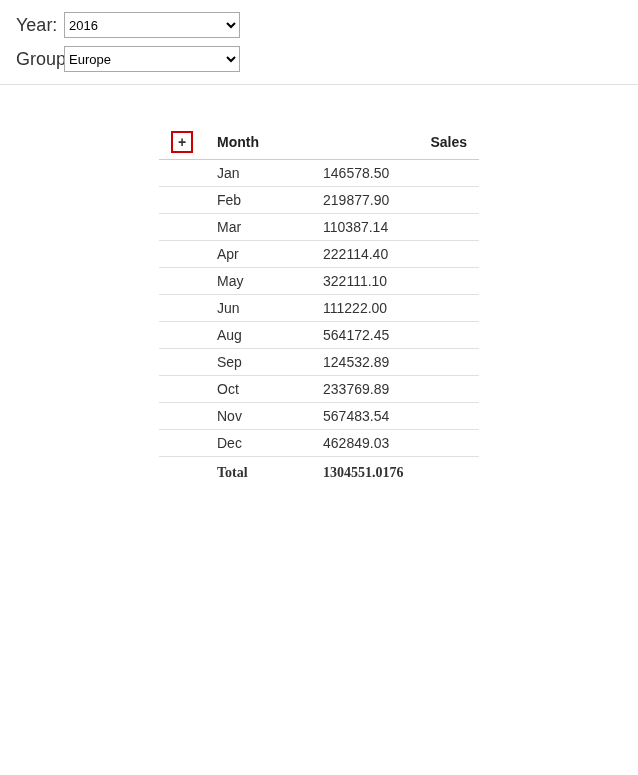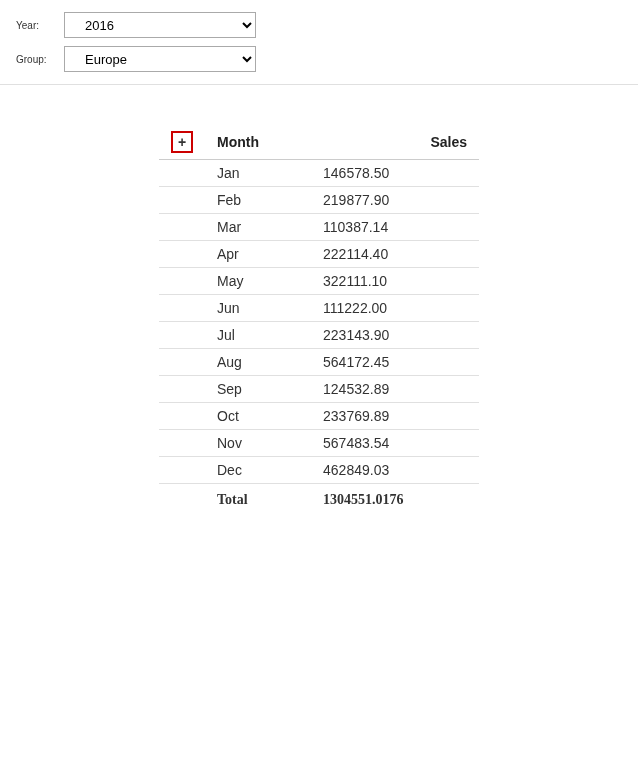--- a/index.html
+++ b/index.html
@@ -28,31 +28,31 @@
       align-items: center;
       margin-bottom: 8px;
     }
 
     .control-row:last-child {
       margin-bottom: 0;
     }
 
     .control-label {
       width: 48px;
-      font-size: 10px;
+      font-size: 18px;
       color: #333;
     }
 
     .control-select {
-      width: 192px;
+      width: 176px;
       height: 26px;
       border: 1px solid #aaa;
       background: #fff;
       font-size: 13px;
-      padding: 2px 16px;
+      padding: 2px 0;
       appearance: auto;
     }
 
     .content-area {
       padding: 40px 0 20px 0;
       display: flex;
       justify-content: center;
     }
 
     .data-table {
@@ -184,25 +184,20 @@
           <td>May</td>
           <td class="sales-value">322111.10</td>
         </tr>
         <tr>
           <td></td>
           <td>Jun</td>
           <td class="sales-value">111222.00</td>
         </tr>
         <tr>
           <td></td>
-          <td>Jul</td>
-          <td class="sales-value">223143.90</td>
-        </tr>
-        <tr>
-          <td></td>
           <td>Aug</td>
           <td class="sales-value">564172.45</td>
         </tr>
         <tr>
           <td></td>
           <td>Sep</td>
           <td class="sales-value">124532.89</td>
         </tr>
         <tr>
           <td></td>

